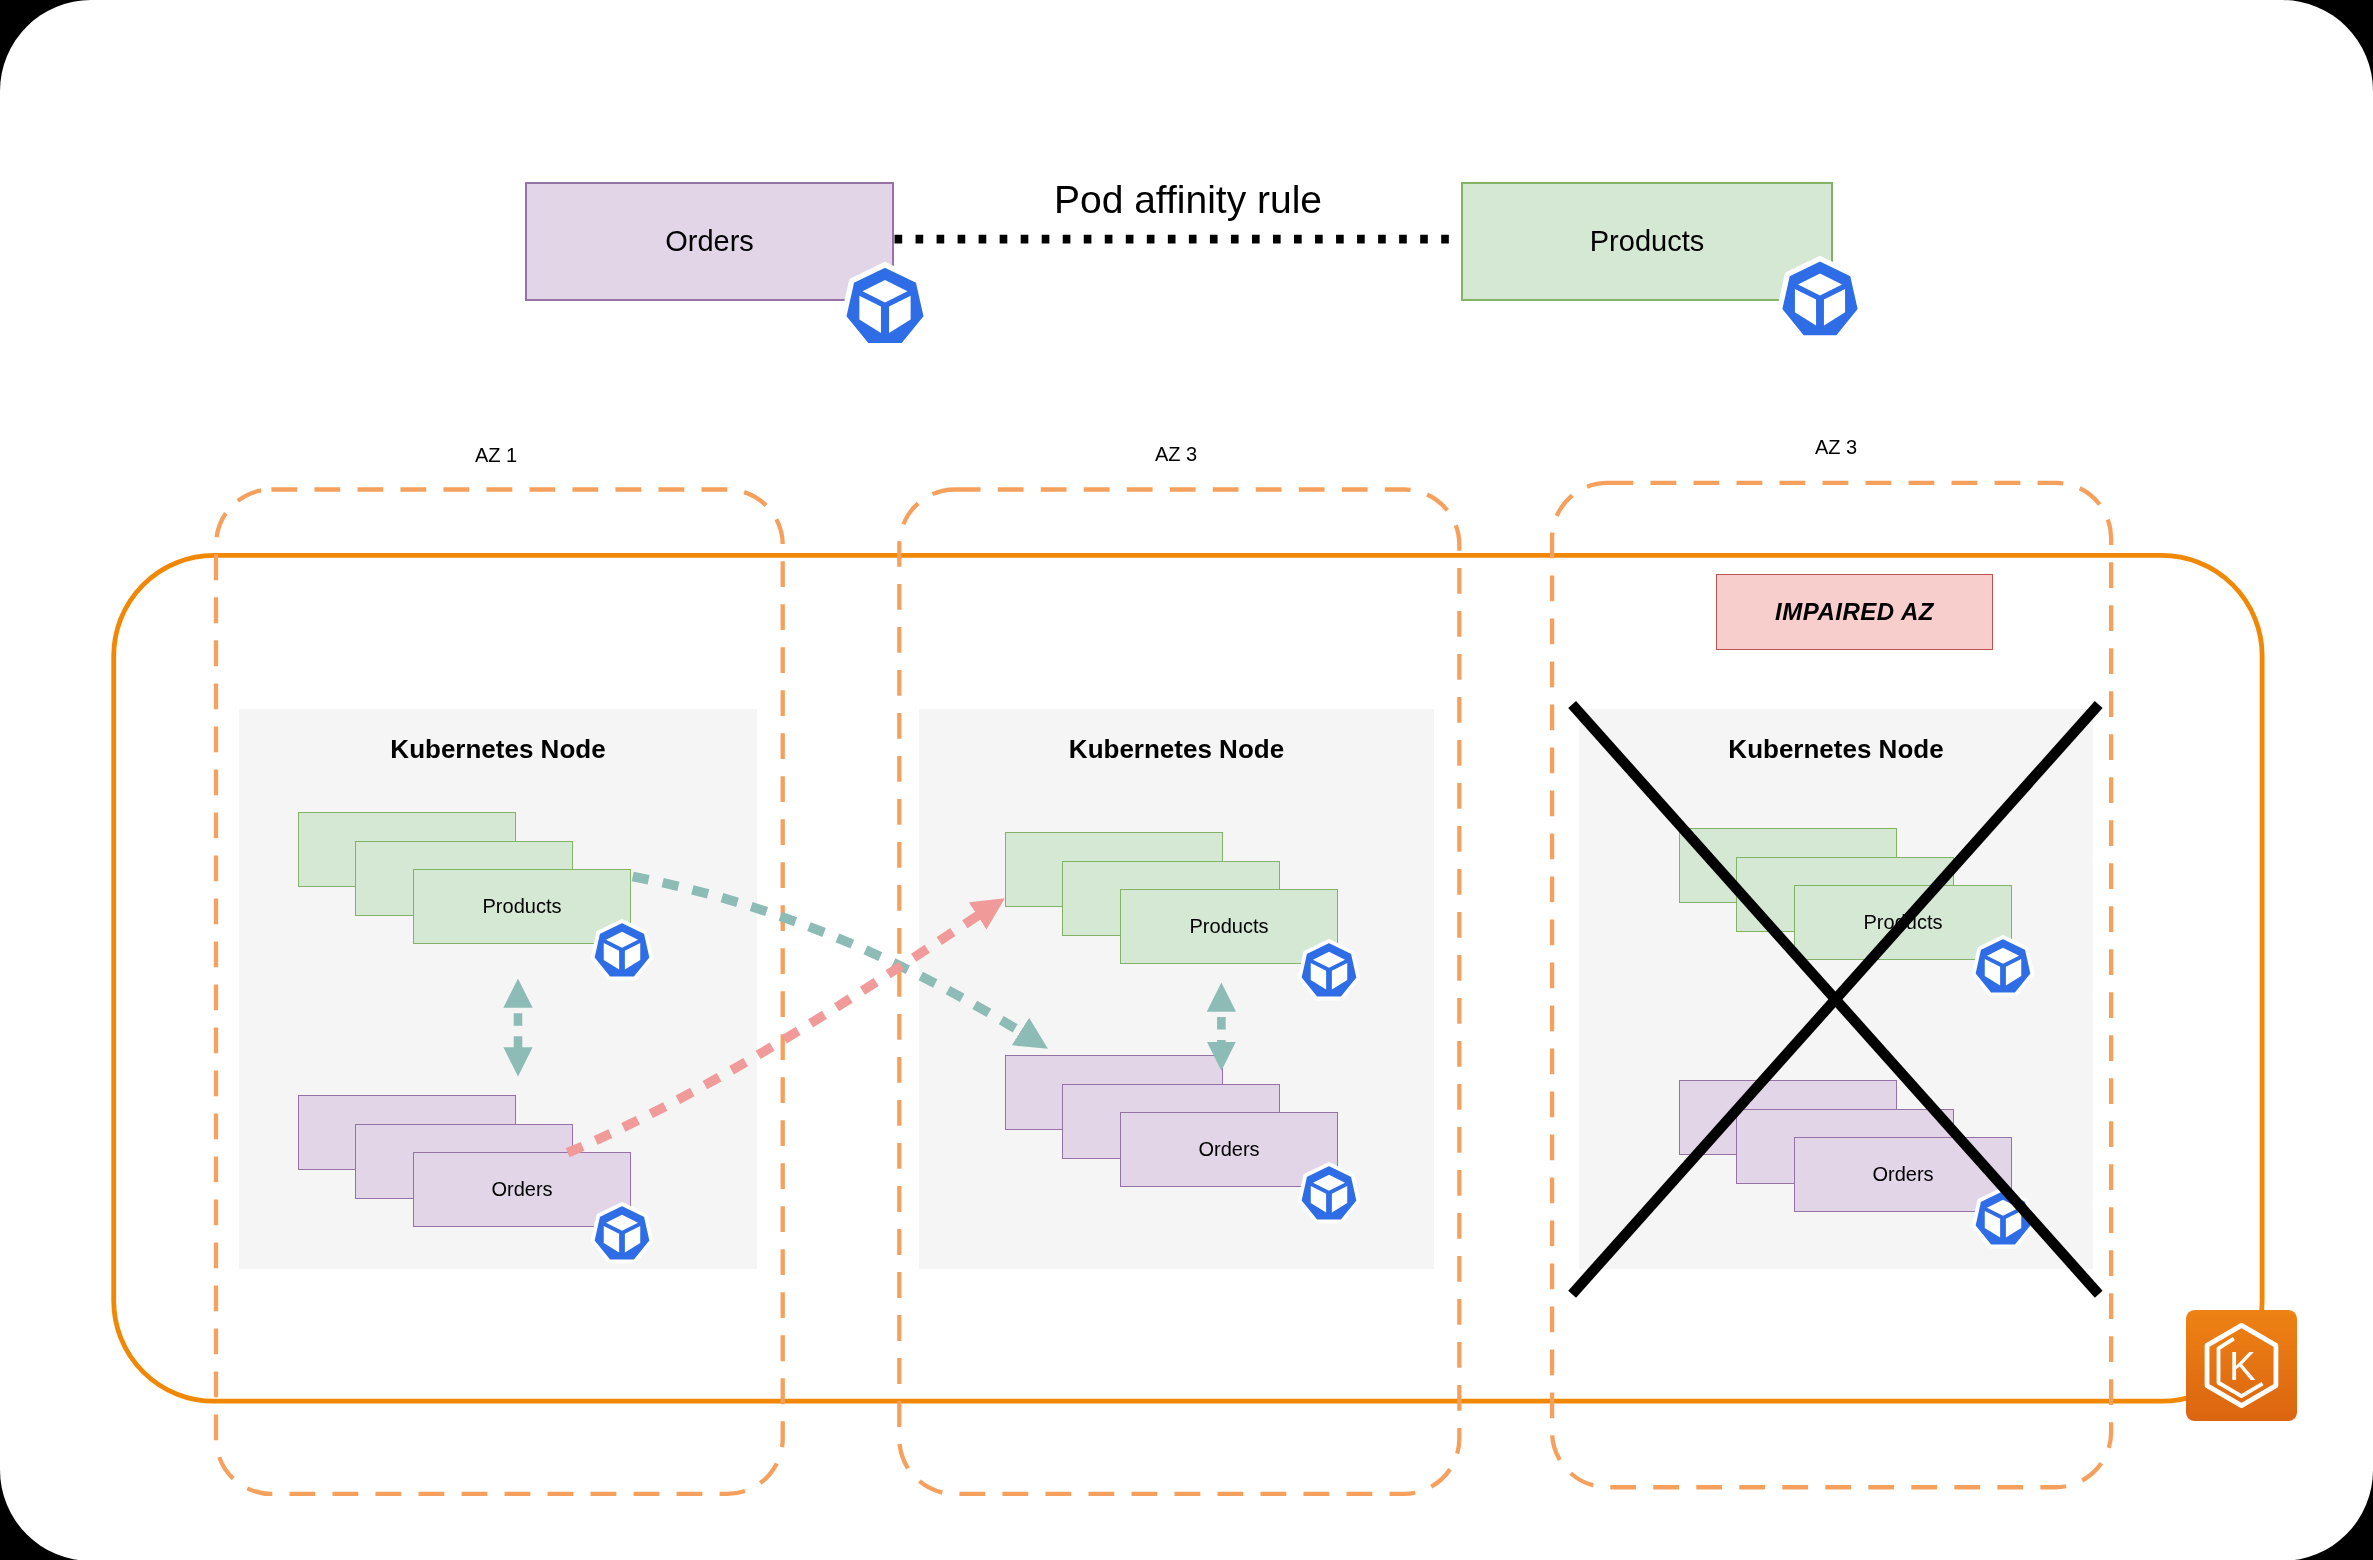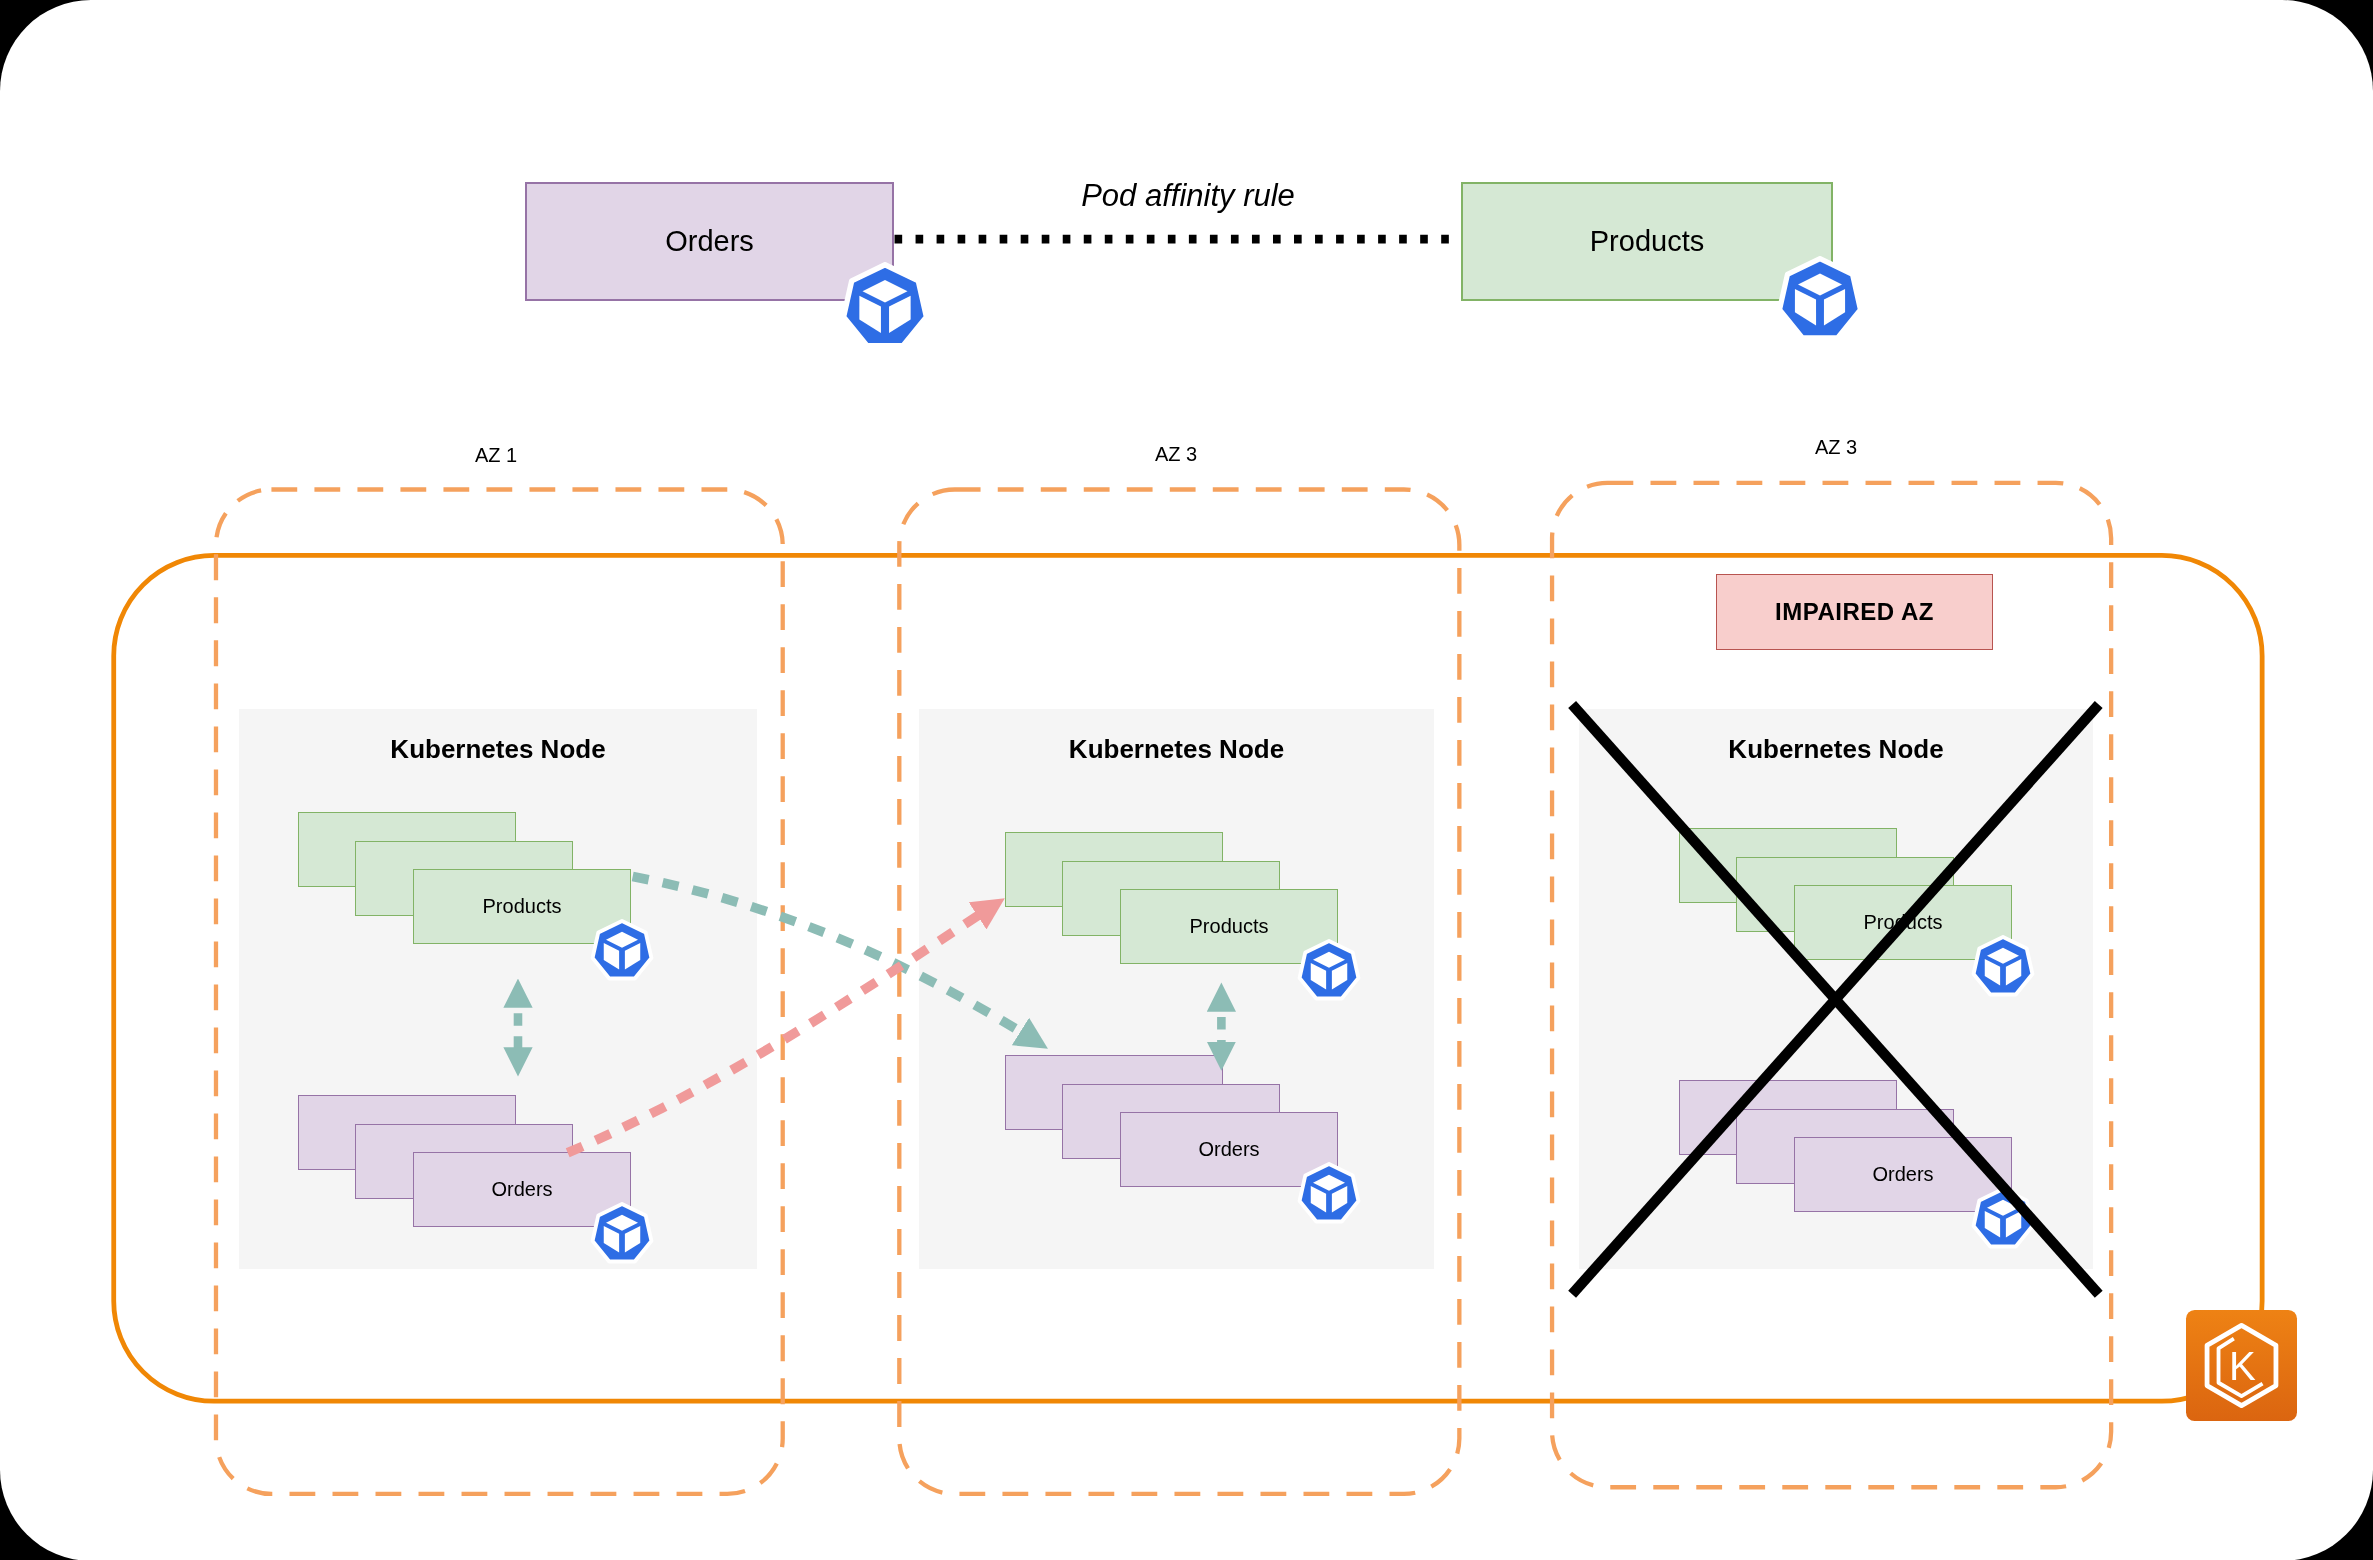--- a/index.html
+++ b/index.html
@@ -10,40 +10,40 @@
   .canvas{position:absolute;inset:0;background:#ffffff;border-radius:91px;}
   
   .svc-box{
     position:absolute;display:flex;align-items:center;justify-content:center;
     font-size:29px;
   }
   .svc-box.orders{left:525px;top:182px;width:365px;height:115px;background:#E1D5E7;border:2.9px solid #9673A6;}
   .svc-box.products{left:1461px;top:182px;width:368px;height:115px;background:#D5E8D4;border:2.9px solid #82B366;}
   .affinity-label{
     position:absolute;left:997px;top:178px;width:382px;text-align:center;
-    font-style:italic;font-size:31px;
+    font-size:39px;
   }
   .pod-icon{position:absolute;}
   
   .az-label{position:absolute;font-size:20px;transform:translateX(-50%);white-space:nowrap;}
   
   .node{position:absolute;background:#F5F5F5;font-weight:bold;}
   .node-title{padding-top:25px;text-align:center;font-size:26px;}
   
   .stack{position:absolute;width:382px;height:191px;}
   .card{position:absolute;width:218px;height:75px;box-sizing:border-box;}
   .card.green{background:#D5E8D4;border:1.9px solid #82B366;}
   .card.purple{background:#E1D5E7;border:1.9px solid #9673A6;}
   .card.mid{left:57px;top:29px;}
   .card.front{left:115px;top:57px;display:flex;align-items:center;justify-content:center;font-size:20px;}
   .impaired-badge{
     position:absolute;left:1716px;top:574px;width:277px;height:76px;
     background:#F8CECC;border:1.9px solid #B85450;box-sizing:border-box;
     display:flex;align-items:center;justify-content:center;
-    font-weight:bold;font-size:24px;letter-spacing:0.5px;
+    font-weight:bold;font-size:24px;letter-spacing:0.5px;font-style:italic;
   }
   .overlay{position:absolute;left:0;top:0;z-index:5;pointer-events:none;}
   .eks{
     position:absolute;left:2186px;top:1310px;width:111px;height:111px;z-index:7;
     border-radius:8.6px;background:linear-gradient(180deg,#EE8214,#DB6510);
     display:flex;align-items:center;justify-content:center;
   }
   .hidden-defs{position:absolute;width:0;height:0;overflow:hidden;}
 </style>
 </head>

